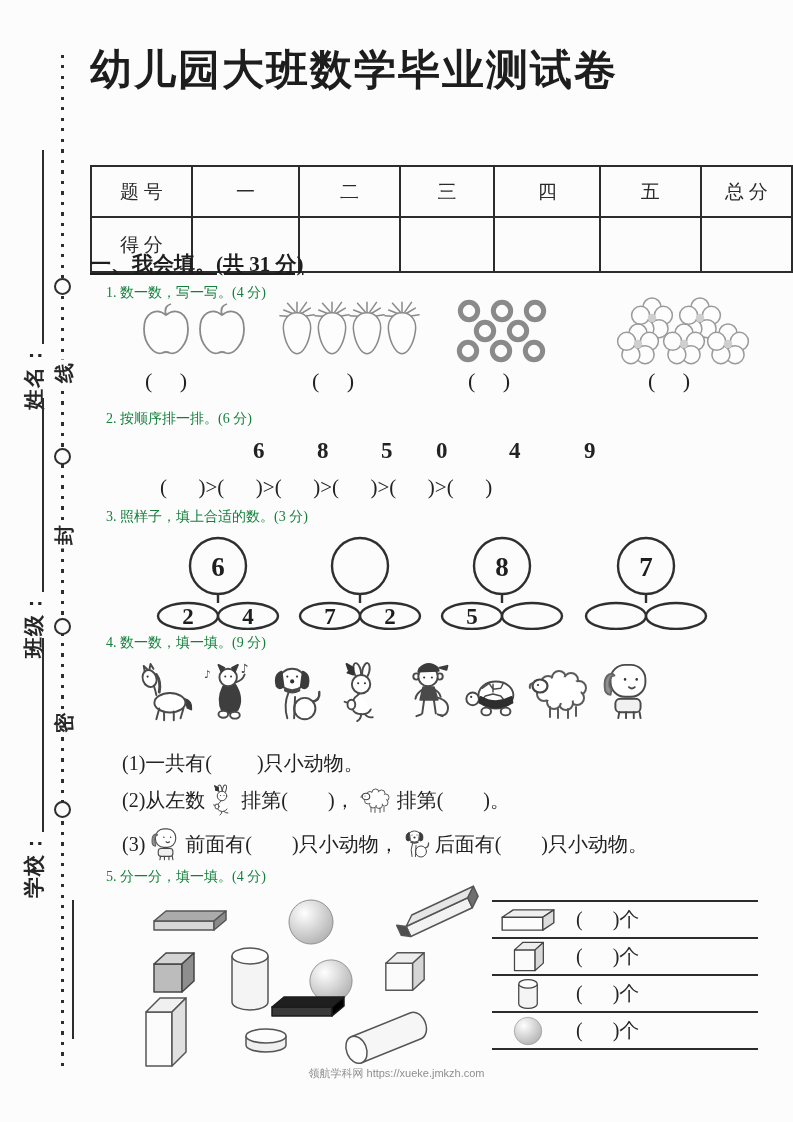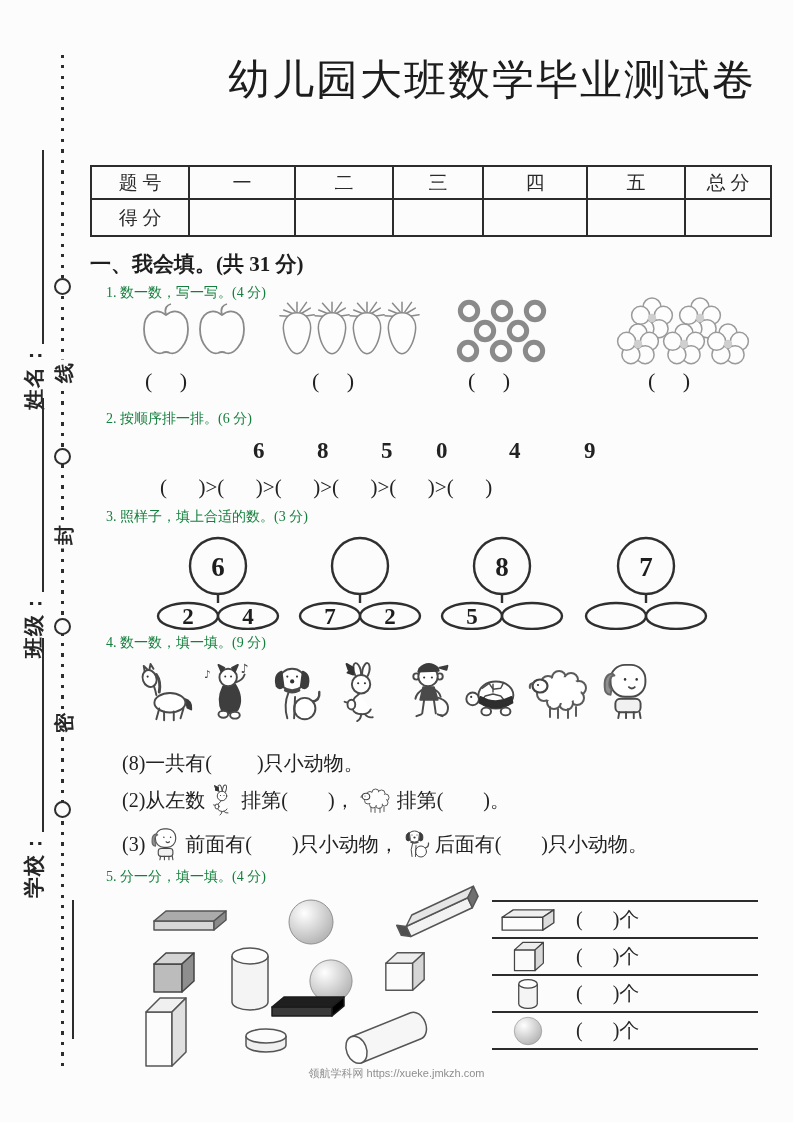--- a/index.html
+++ b/index.html
@@ -14,28 +14,28 @@
     background:repeating-linear-gradient(to bottom,#2e2e2e 0 3px,transparent 3px 10.5px);}
   .seal-circle{position:absolute;left:54px;width:13px;height:13px;border:2.5px solid #2e2e2e;
     border-radius:50%;background:#fcfcfc;z-index:3;}
   .seal-char{position:absolute;left:50px;width:27px;height:24px;z-index:3;background:#fcfcfc;
     text-align:center;font-size:20px;font-weight:600;transform:rotate(-90deg);line-height:24px;}
   .side-unit{position:absolute;left:-99px;width:260px;height:40px;transform:rotate(-90deg);
     display:flex;align-items:flex-end;}
   .side-unit .lbl{font-size:21px;font-weight:600;letter-spacing:1px;line-height:34px;}
   .side-unit .ulne{flex:1;border-bottom:2.2px solid #2d2d2d;margin-bottom:7px;}
   
-  .title{position:absolute;left:90px;top:52px;width:666px;text-align:right;
-    font-size:42px;font-weight:normal;letter-spacing:2px;color:#1d1d1d;}
+  .title{position:absolute;left:90px;top:42px;width:666px;text-align:left;
+    font-size:42px;font-weight:bold;letter-spacing:2px;color:#1d1d1d;}
   table.score{position:absolute;left:90px;top:165px;border-collapse:collapse;table-layout:fixed;}
   table.score td{border:2.2px solid #2c2c2c;text-align:center;font-size:19px;
-    height:31px;padding:0;color:#2a2a2a;}
+    height:31px;padding:9px;color:#2a2a2a;}
   table.score tr:nth-child(2) td{height:35px;margin-left:32px;}
   
-  .sec-head{font-size:21px;font-weight:bold;color:#1e1e1e;}
+  .sec-head{font-size:21px;font-weight:bold;color:#1e1e1e;text-decoration:underline;}
   .q-title{font-size:14px;color:#15803d;}
   .blank{font-size:22px;white-space:pre;color:#222;}
   .numrow{font-size:23px;font-weight:600;color:#222;}
   .ansrow{font-size:21px;white-space:pre;color:#222;}
   .subline{display:flex;align-items:center;font-size:20px;color:#222;}
   .subline span{white-space:pre;}
   .subline svg{margin:0 2px;flex:0 0 auto;}
   
   svg{display:block;}
   .bond-shape{fill:none;stroke:#2f2f2f;stroke-width:2.4px;}
@@ -399,21 +399,21 @@
       <use href="#sym-turtle"></use>
     </svg>
   <svg class="abs" style="left:528px;top:660px;width:64px;height:66px">
       <use href="#sym-sheep"></use>
     </svg>
   <svg class="abs" style="left:596px;top:656px;width:62px;height:70px">
       <use href="#sym-elephant"></use>
     </svg>
 
   <div class="abs subline" style="left:122px;top:750px">
-    <span>(8)一共有(         )只小动物。</span>
+    <span>(1)一共有(         )只小动物。</span>
   </div>
   <div class="abs subline" style="left:122px;top:782px">
     <span>(2)从左数</span>
     <svg style="width:32px;height:36px">
         <use href="#sym-rabbit"></use>
       </svg>
     <span>排第(        )，</span>
     <svg style="width:38px;height:32px">
         <use href="#sym-sheep"></use>
       </svg>

